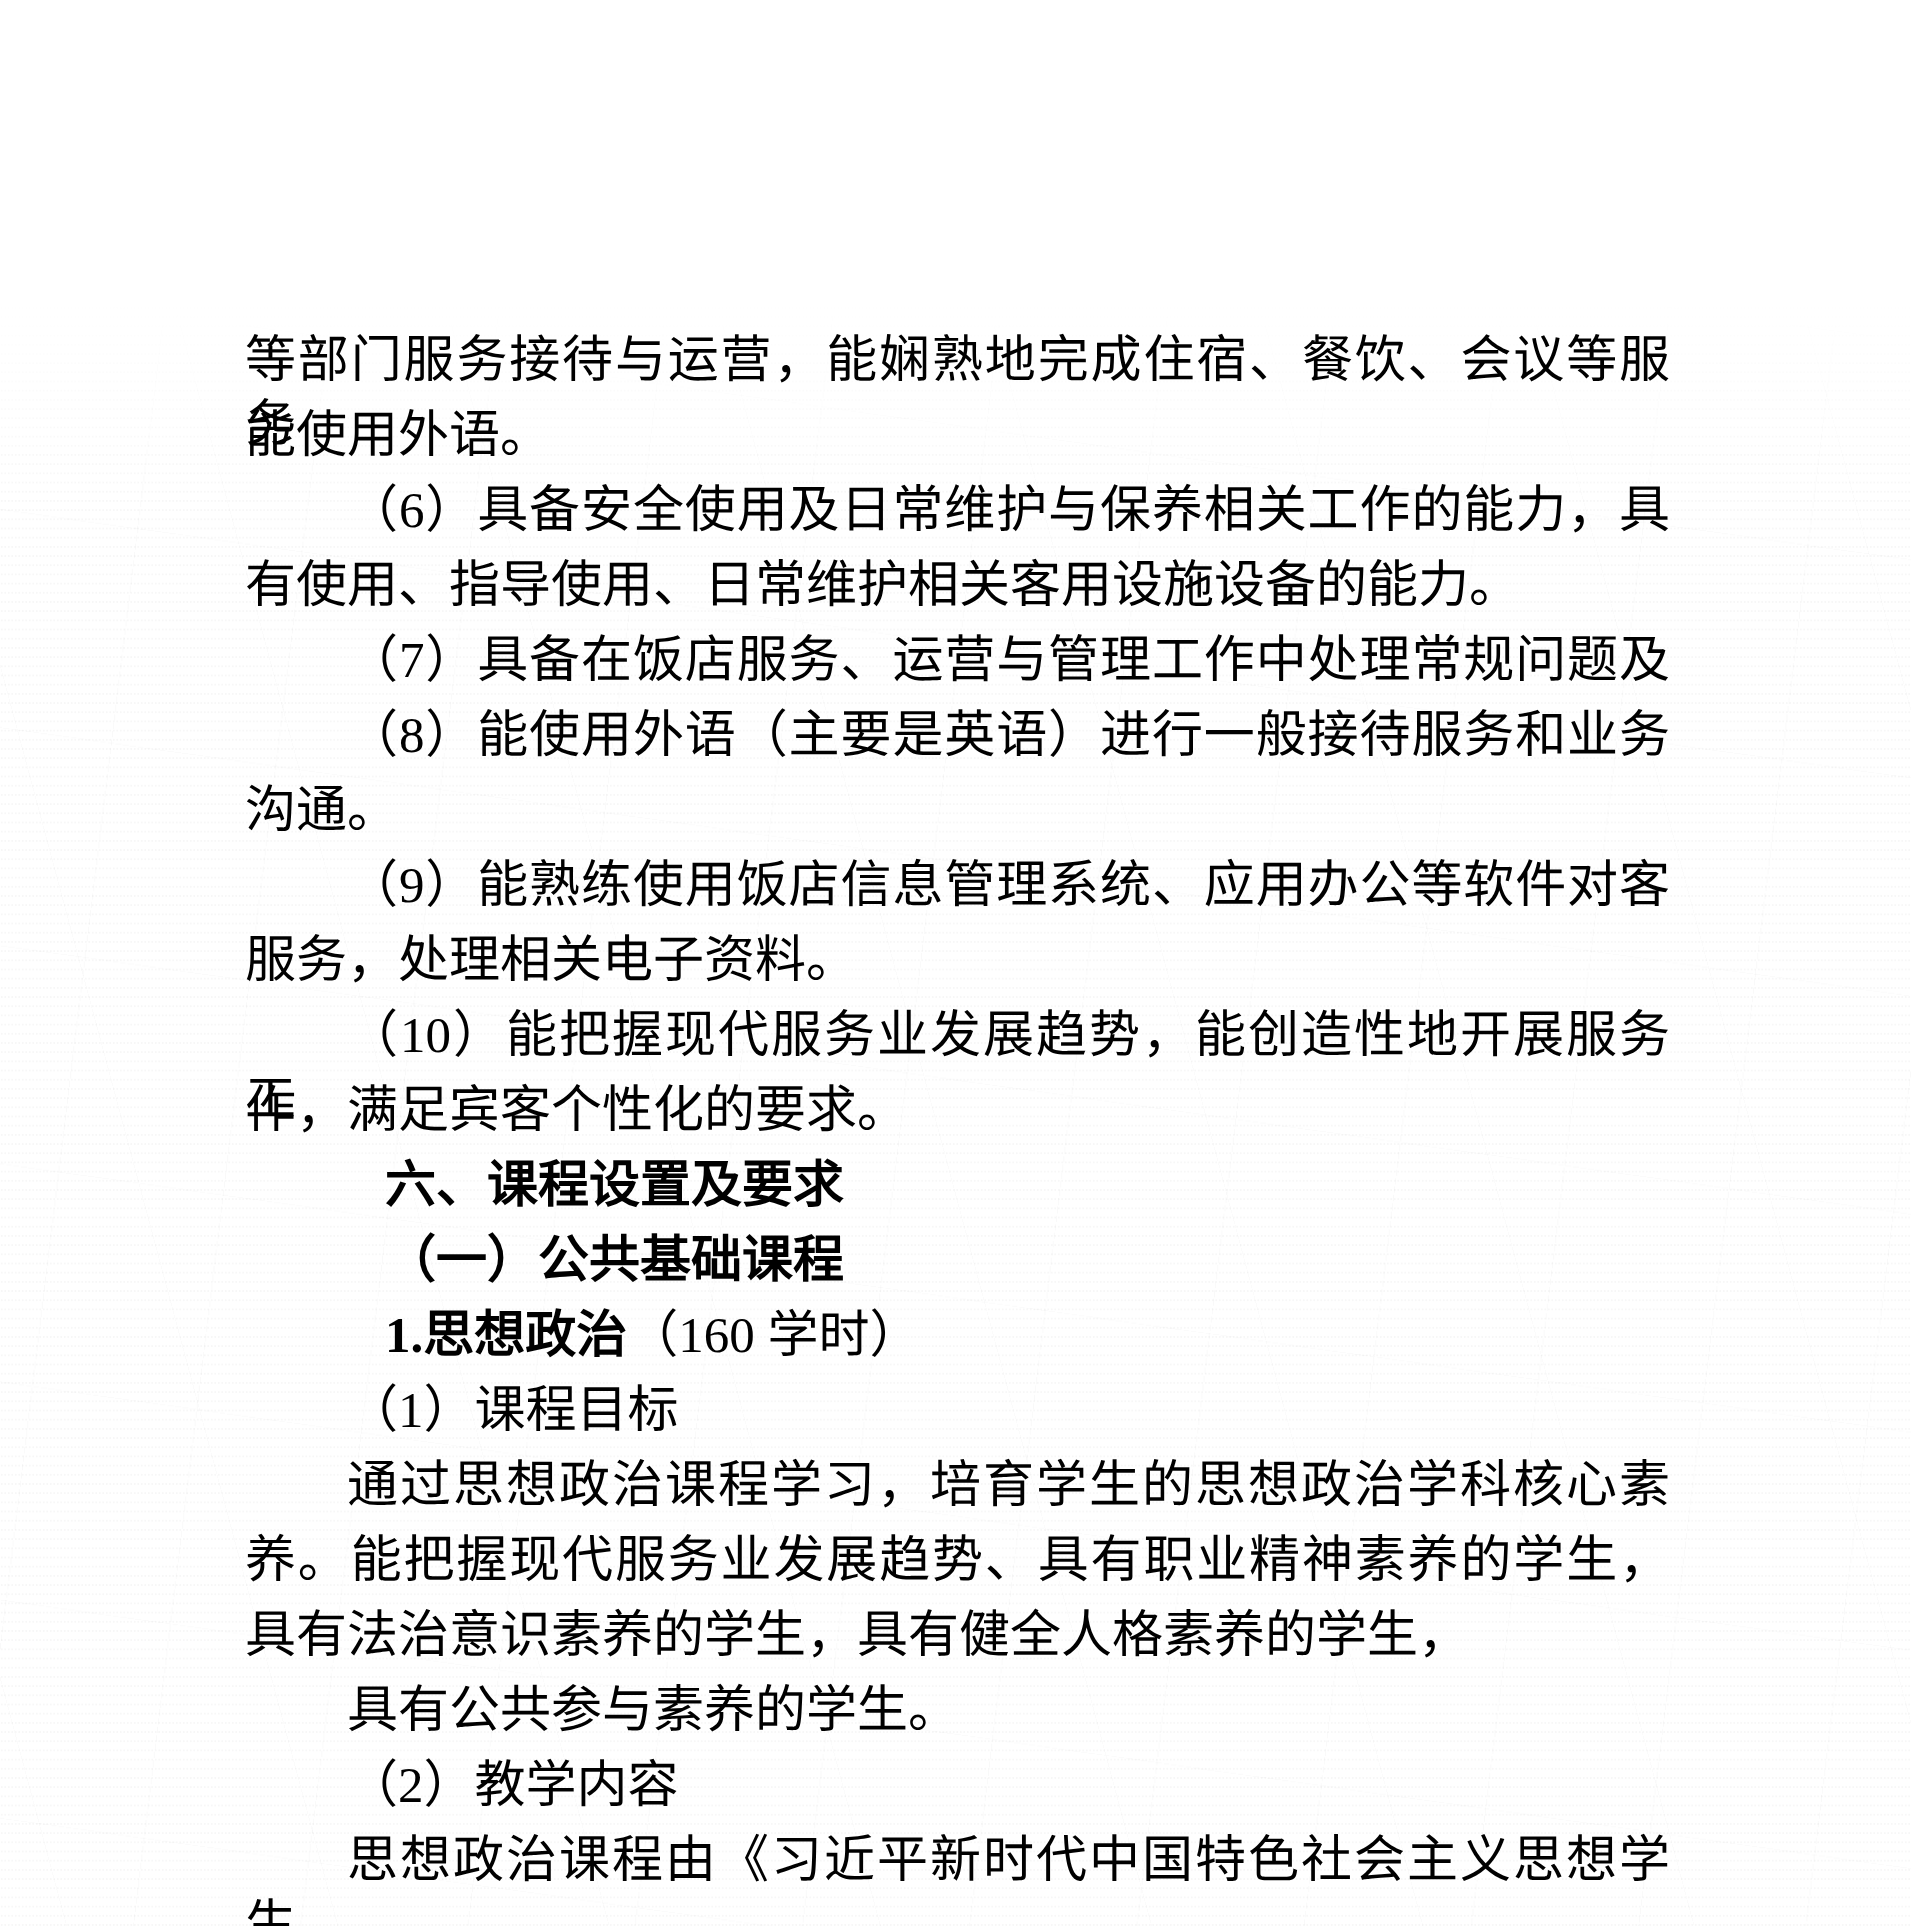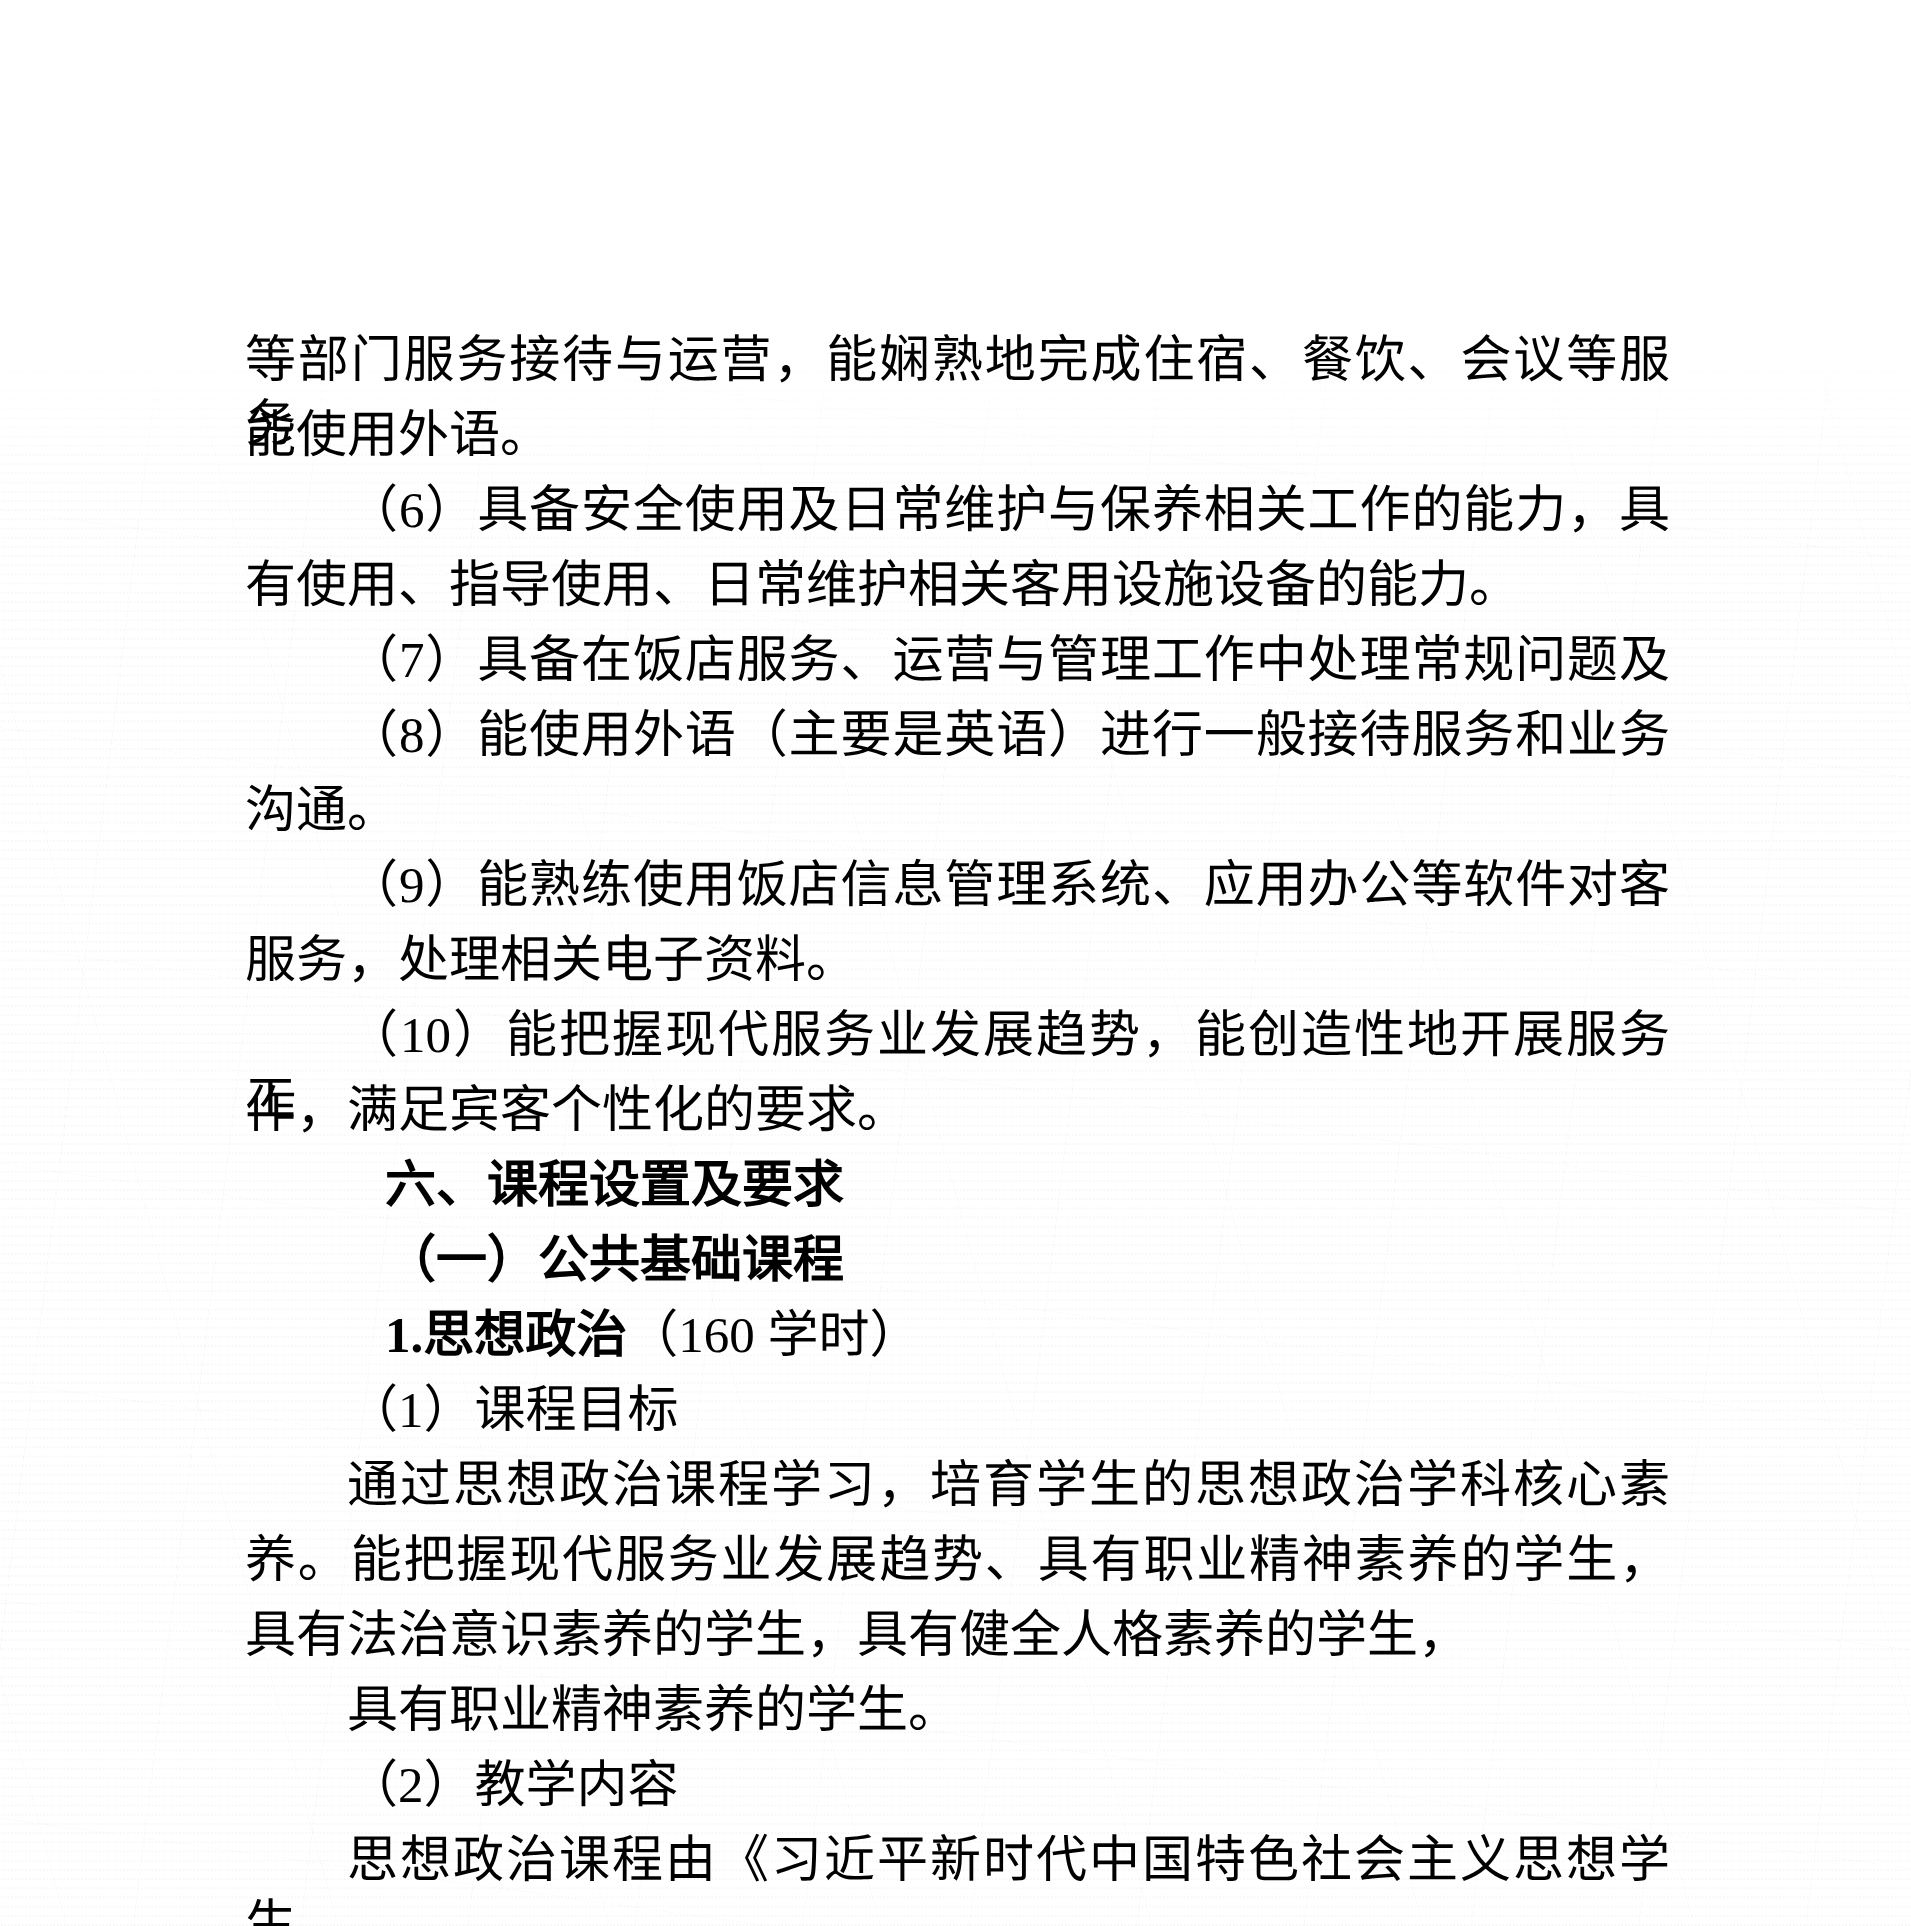--- a/index.html
+++ b/index.html
@@ -81,19 +81,19 @@
       <div class="line"><span class="seg">服务，处理相关电子资料。</span></div>
       <div class="line indent fill"><span class="seg">（10）能把握现代服务业发展趋势，能创造性地开展服务工</span></div>
       <div class="line"><span class="seg">作，满足宾客个性化的要求。</span></div>
       <div class="line indent"><span class="seg bold">六、课程设置及要求</span></div>
       <div class="line indent"><span class="seg bold">（一）公共基础课程</span></div>
       <div class="line indent"><span class="seg bold">1.思想政治</span><span class="seg">（160 学时）</span></div>
       <div class="line indent"><span class="seg">（1）课程目标</span></div>
       <div class="line indent fill"><span class="seg">通过思想政治课程学习，培育学生的思想政治学科核心素</span></div>
       <div class="line fill"><span class="seg">养。能把握现代服务业发展趋势、具有职业精神素养的学生，</span></div>
       <div class="line"><span class="seg">具有法治意识素养的学生，具有健全人格素养的学生，</span></div>
-      <div class="line indent"><span class="seg">具有职业精神素养的学生。</span></div>
+      <div class="line indent"><span class="seg">具有公共参与素养的学生。</span></div>
       <div class="line indent"><span class="seg">（2）教学内容</span></div>
       <div class="line indent fill"><span class="seg">思想政治课程由《习近平新时代中国特色社会主义思想学生</span></div>
     </main>
 
 </div>
 
 
 </body></html>

